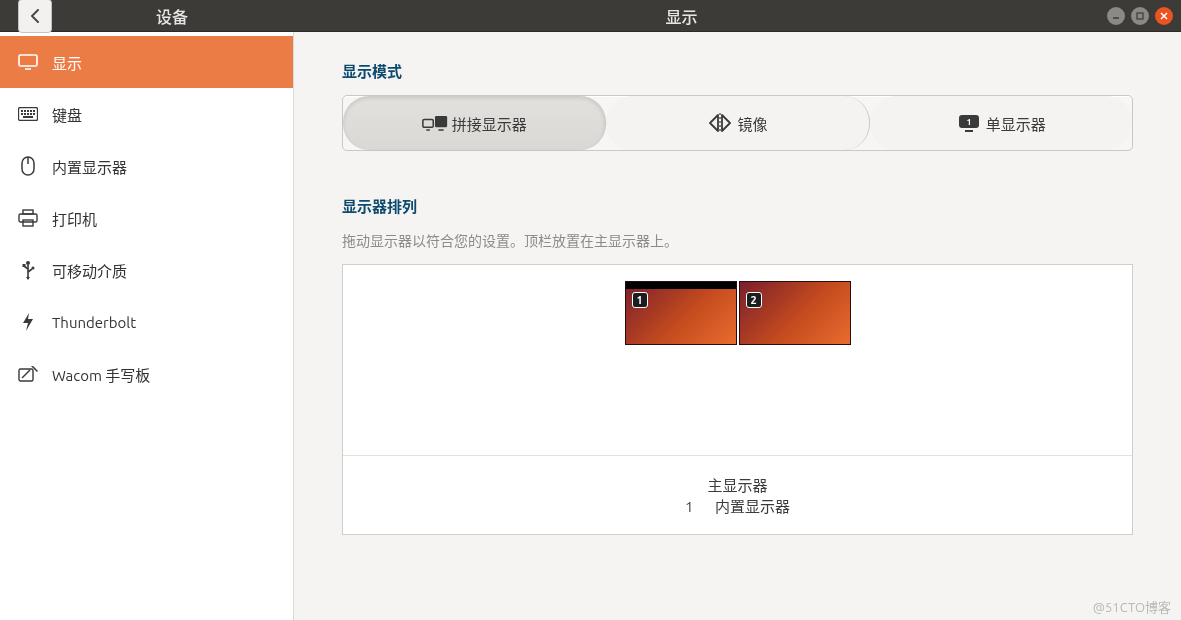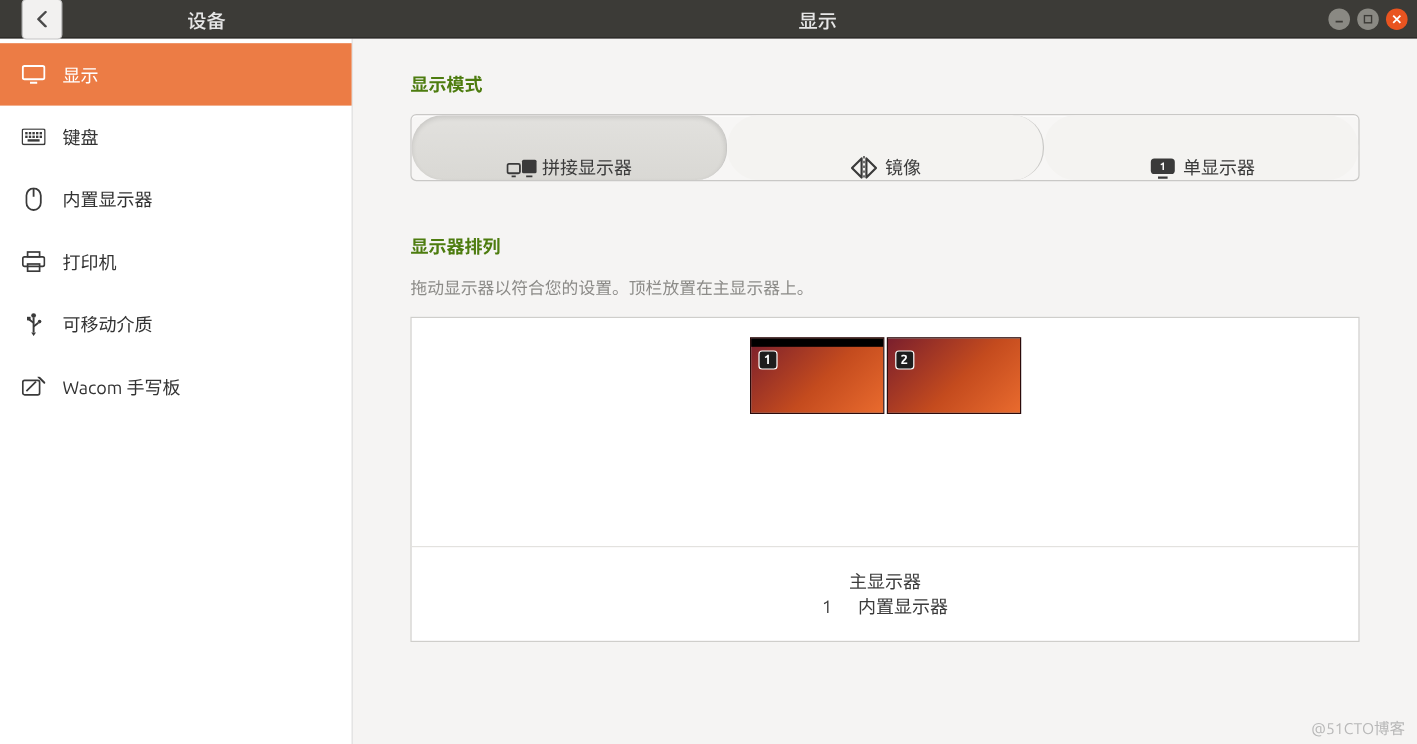--- a/index.html
+++ b/index.html
@@ -76,35 +76,35 @@
   .side-icon { width: 20px; height: 20px; display:flex; align-items:center; justify-content:center; color: inherit; }
   .side-item.active .side-icon { color: #fff; }
   .side-item:not(.active) .side-icon { color: #3a3a3a; }
 
   
   .main {
     flex: 1; padding: 28px 48px 24px 48px;
     overflow-y: auto; background: #f5f4f3;
   }
   .section-title {
-    font-size: 15px; font-weight: 600; color: #4d7c0f;
+    font-size: 15px; font-weight: 600; color: #0c4a6e;
     margin-bottom: 14px;
   }
 
   
   .segmented {
     display: flex; width: 100%;
     border: 1px solid #c9c8c6; border-radius: 5px;
     overflow: hidden; background: #f7f6f5;
     box-shadow: inset 0 1px 0 #fff;
     margin-bottom: 44px;
   }
   .seg-btn {
     flex: 1; height: 54px;
-    display: flex; align-items: flex-end; justify-content: center;
+    display: flex; align-items: center; justify-content: center;
     gap: 4px; font-size: 15px; color: #3b3b3b;
     border-right: 1px solid #c9c8c6;
     background: #f4f3f1; cursor: pointer; border-radius: 26px;
   }
   .seg-btn:last-child { border-right: none; }
   .seg-btn.selected {
     background: linear-gradient(#e2e1de, #d9d8d4);
     box-shadow: inset 0 2px 4px rgba(0,0,0,.12);
   }
   .seg-icon { width: 26px; height: 20px; display:flex; align-items:center; justify-content:center; color:#3a3a3a; }
@@ -248,20 +248,28 @@
             <path d="M7 9 L3 6" stroke="currentColor" stroke-width="1.6"></path>
             <path d="M7 12 L11 9" stroke="currentColor" stroke-width="1.6"></path>
             <rect x="1.5" y="4" width="3" height="3" fill="currentColor"></rect>
             <circle cx="12" cy="8" r="1.5" fill="currentColor"></circle>
             <path d="M5 17 h4 l-2 3 z" fill="currentColor"></path>
           </svg>
       </span>
       <span>可移动介质</span>
     </div>
 
+    <div class="side-item">
+      <span class="side-icon">
+        <svg width="14" height="20" viewBox="0 0 14 20">
+            <path d="M8 1 L2 11 H7 L5 19 L12 7 H7 Z" fill="currentColor"></path>
+          </svg>
+      </span>
+      <span>Thunderbolt</span>
+    </div>
 
     <div class="side-item">
       <span class="side-icon">
         <svg width="20" height="16" viewBox="0 0 20 16">
             <rect x="1" y="3" width="14" height="12" rx="1.5" fill="none" stroke="currentColor" stroke-width="1.4"></rect>
             <path d="M4 12 L12 4" stroke="currentColor" stroke-width="1.4"></path>
             <path d="M14 0 L19 5" stroke="currentColor" stroke-width="1.6" stroke-linecap="round"></path>
           </svg>
       </span>
       <span>Wacom 手写板</span>

